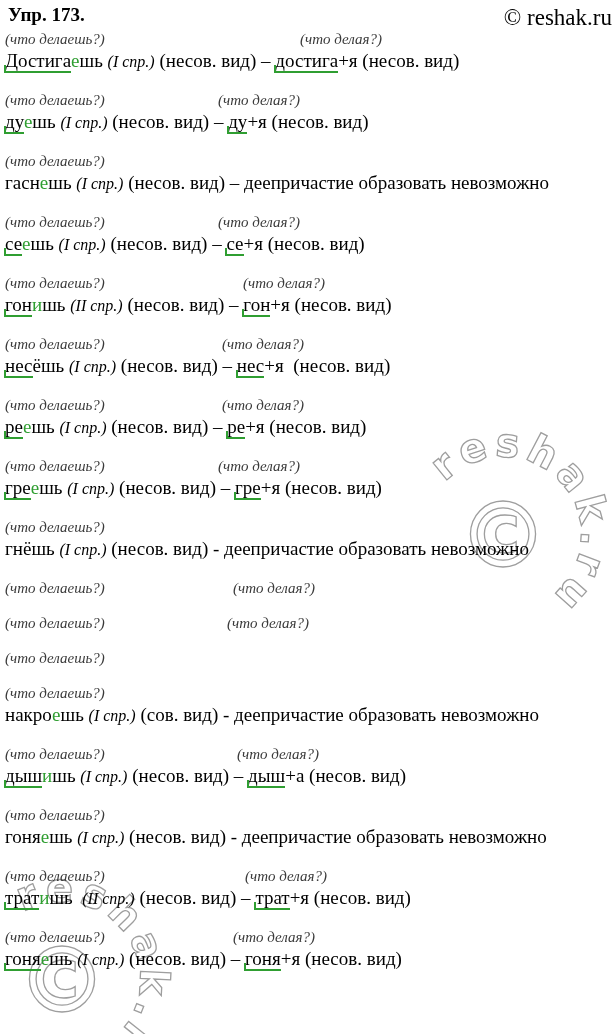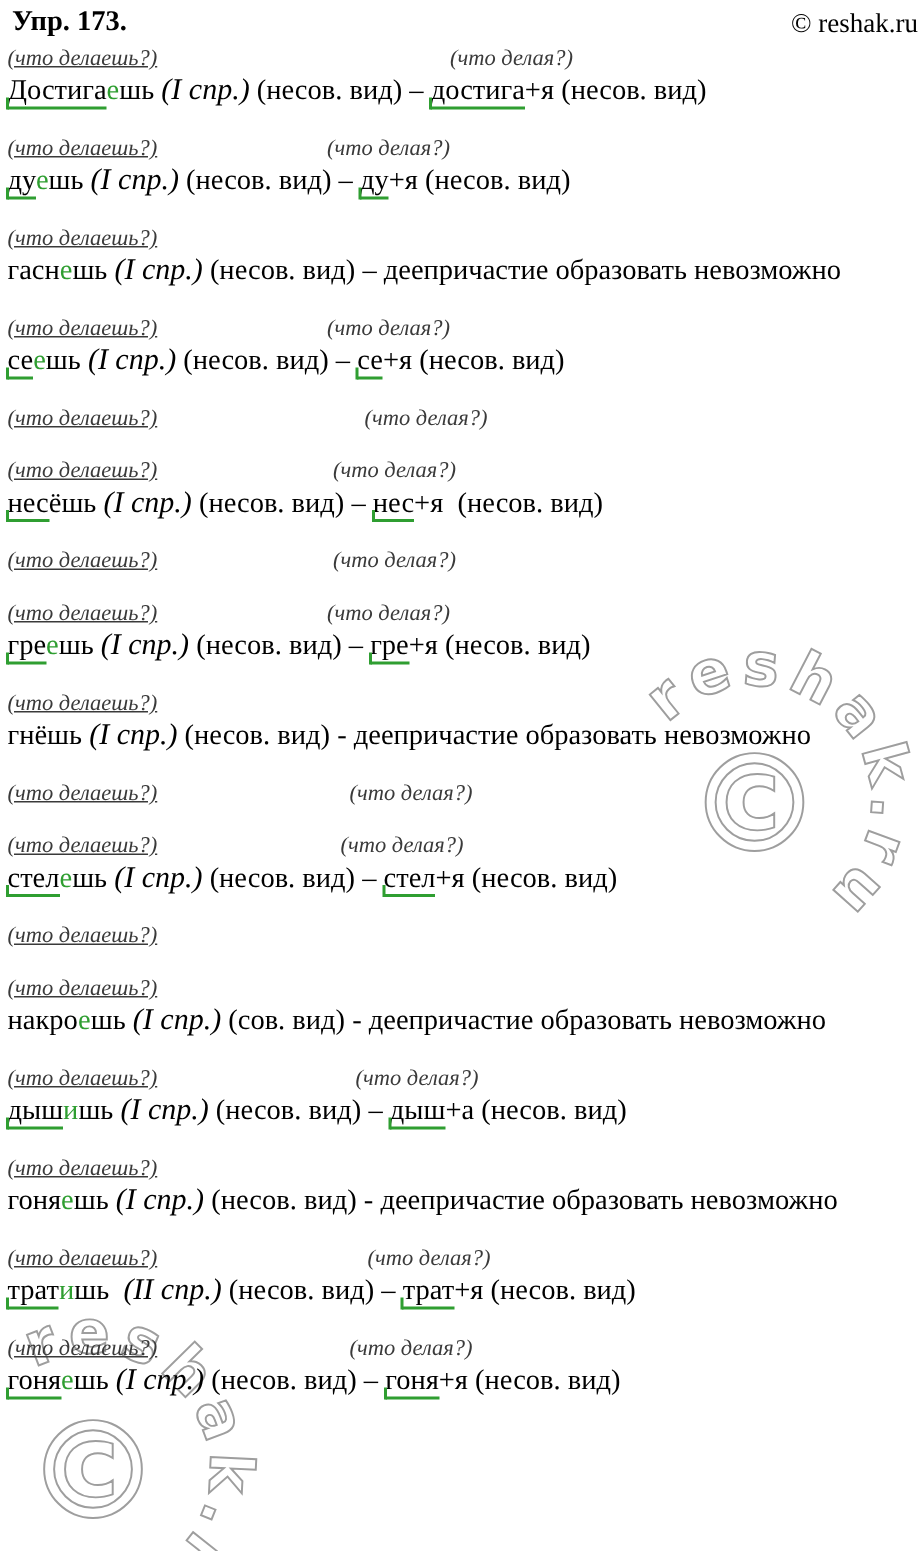--- a/index.html
+++ b/index.html
@@ -8,47 +8,46 @@
     width:615px;height:1034px;position:relative;overflow:hidden;
     background:#ffffff;color:#000;
     font-family:"Liberation Serif", serif;
   }
   .hdr-title{
     position:absolute;left:8px;top:4px;z-index:2;
     font-size:19px;font-weight:bold;
   }
   .hdr-copy{
     position:absolute;right:3px;top:5px;z-index:2;
-    font-size:18px;
+    font-size:23px;
     margin-left:25px;
   }
   .content{
     position:absolute;left:5px;top:31px;right:0;z-index:2;
   }
   .row{margin-bottom:18px;}
   .qline{
     position:relative;height:17px;
     font-style:italic;font-size:15px;color:#3a3a3a;
     white-space:pre;
-    text-decoration:underline;
   }
   .q2{position:absolute;top:0;}
   .mline{
     font-size:19px;line-height:25px;white-space:pre-wrap;
   }
   .stem{
     position:relative;
     border-bottom:2px solid var(--green);
   }
   .stem::before{
     content:"";position:absolute;left:-1px;bottom:-2px;
     width:2px;height:8px;background:var(--green);
   }
   .green{color:var(--green);}
-  .conj{font-style:italic;font-size:20px;}
+  .conj{font-style:italic;font-size:16px;}
   .stamp{position:absolute;z-index:1;overflow:visible;}
   .stamp text{
     fill:none;stroke:var(--wm);stroke-width:1.3;
     font-family:"DejaVu Sans", sans-serif;font-weight:bold;
   }
   #stamp-right{left:383px;top:415px;}
   #stamp-left{left:-58px;top:860px;}
 </style>
 </head>
 <body>
@@ -92,42 +91,43 @@
     <div class="row">
       <div class="qline"><span>(что делаешь?)</span></div>
       <div class="mline"><span class="plain">гасн</span><span class="green">е</span><span class="plain">шь </span><span class="conj">(I спр.)</span><span class="plain"> (несов. вид) – деепричастие образовать невозможно</span></div>
     </div>
     <div class="row">
       <div class="qline"><span>(что делаешь?)</span><span class="q2" style="left: 213px;">(что делая?)</span></div>
       <div class="mline"><span class="stem">се</span><span class="green">е</span><span class="plain">шь </span><span class="conj">(I спр.)</span><span class="plain"> (несов. вид) – </span><span class="stem">се</span><span class="plain">+я (несов. вид)</span></div>
     </div>
     <div class="row">
       <div class="qline"><span>(что делаешь?)</span><span class="q2" style="left: 238px;">(что делая?)</span></div>
+      <div class="mline"><span class="stem">гон</span><span class="green">и</span><span class="plain">шь </span><span class="conj">(II спр.)</span><span class="plain"> (несов. вид) – </span><span class="stem">гон</span><span class="plain">+я (несов. вид)</span></div>
     </div>
     <div class="row">
       <div class="qline"><span>(что делаешь?)</span><span class="q2" style="left: 217px;">(что делая?)</span></div>
       <div class="mline"><span class="stem">нес</span><span class="plain">ёшь </span><span class="conj">(I спр.)</span><span class="plain"> (несов. вид) – </span><span class="stem">нес</span><span class="plain">+я  (несов. вид)</span></div>
     </div>
     <div class="row">
       <div class="qline"><span>(что делаешь?)</span><span class="q2" style="left: 217px;">(что делая?)</span></div>
+      <div class="mline"><span class="stem">ре</span><span class="green">е</span><span class="plain">шь </span><span class="conj">(I спр.)</span><span class="plain"> (несов. вид) – </span><span class="stem">ре</span><span class="plain">+я (несов. вид)</span></div>
     </div>
     <div class="row">
       <div class="qline"><span>(что делаешь?)</span><span class="q2" style="left: 213px;">(что делая?)</span></div>
       <div class="mline"><span class="stem">гре</span><span class="green">е</span><span class="plain">шь </span><span class="conj">(I спр.)</span><span class="plain"> (несов. вид) – </span><span class="stem">гре</span><span class="plain">+я (несов. вид)</span></div>
     </div>
     <div class="row">
       <div class="qline"><span>(что делаешь?)</span></div>
       <div class="mline"><span class="plain">гнёшь </span><span class="conj">(I спр.)</span><span class="plain"> (несов. вид) - деепричастие образовать невозможно</span></div>
     </div>
     <div class="row">
       <div class="qline"><span>(что делаешь?)</span><span class="q2" style="left: 228px;">(что делая?)</span></div>
     </div>
     <div class="row">
       <div class="qline"><span>(что делаешь?)</span><span class="q2" style="left: 222px;">(что делая?)</span></div>
-      <div class="mline"><span class="stem">стел</span><span class="green">е</span><span class="plain">шь </span><span class="conj">(I спр.)</span><span class="plain"> (несов. вид) – </span><span class="stem">стел</span><span class="plain">+я (несов. вид)</span></div>
     </div>
     <div class="row">
       <div class="qline"><span>(что делаешь?)</span></div>
     </div>
     <div class="row">
       <div class="qline"><span>(что делаешь?)</span></div>
       <div class="mline"><span class="plain">накро</span><span class="green">е</span><span class="plain">шь </span><span class="conj">(I спр.)</span><span class="plain"> (сов. вид) - деепричастие образовать невозможно</span></div>
     </div>
     <div class="row">
       <div class="qline"><span>(что делаешь?)</span><span class="q2" style="left: 232px;">(что делая?)</span></div>

